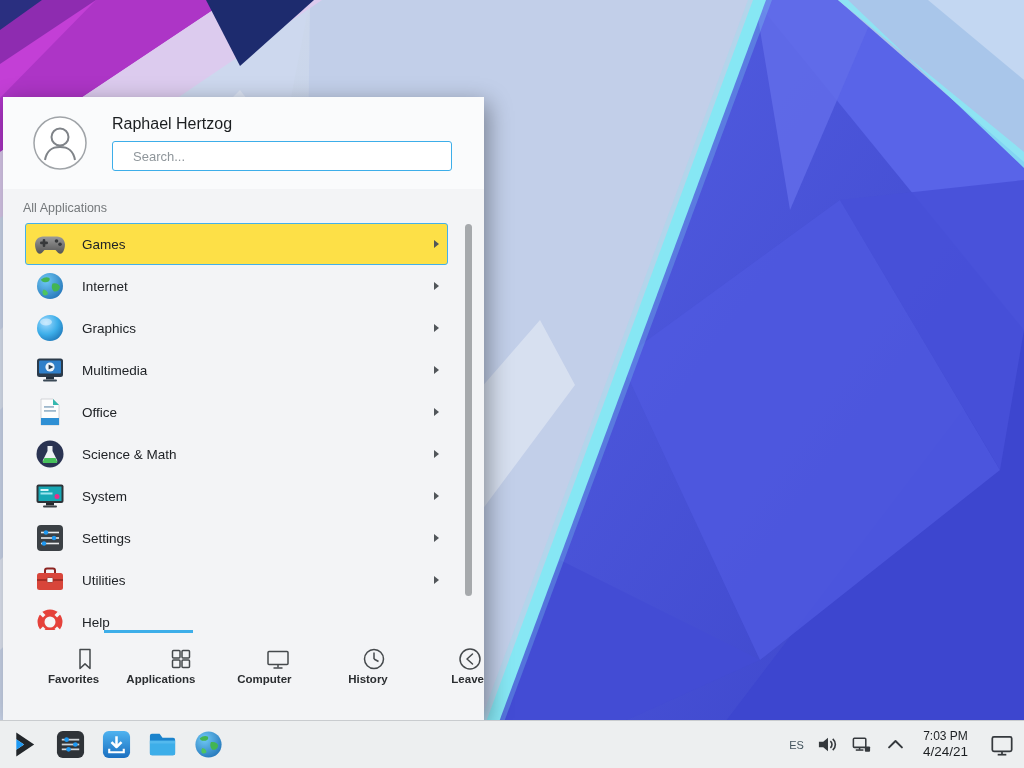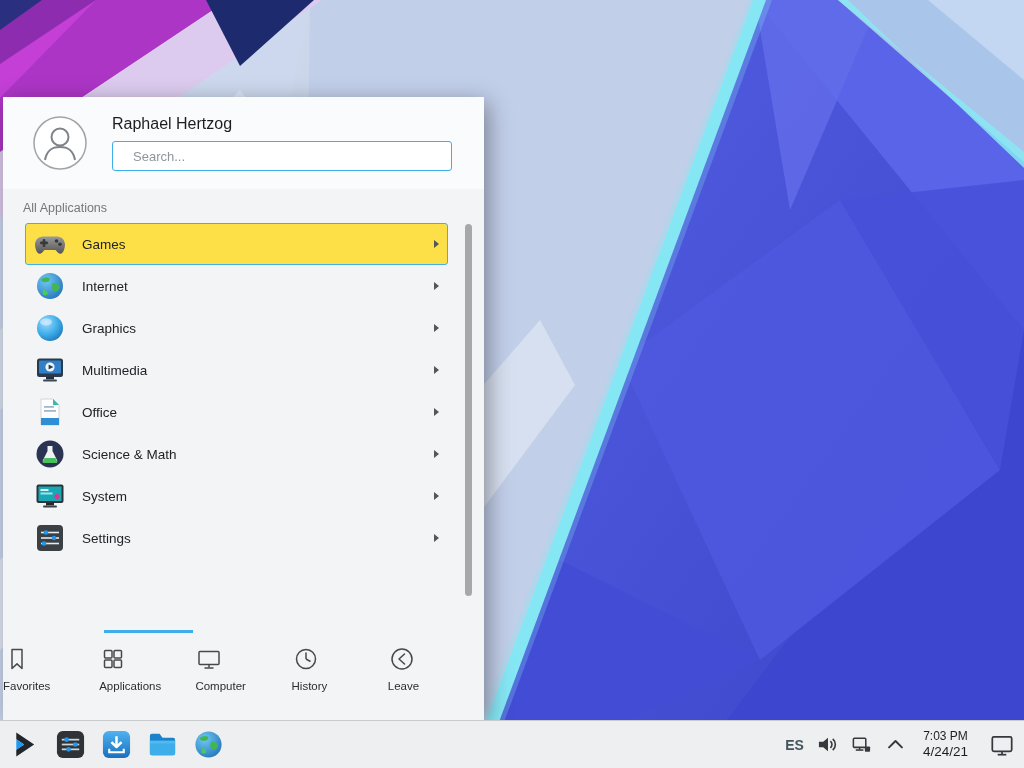--- a/index.html
+++ b/index.html
@@ -43,37 +43,37 @@
     margin-left:auto; width:0; height:0;
     border-left:5px solid #51565a; border-top:4.5px solid transparent; border-bottom:4.5px solid transparent;
   }
   .scrollbar {
     position:absolute; top:6px; right:12px; width:7px; height:372px;
     border-radius:3.5px; background:#a6a9ac;
   }
 
   .footer-tabs { flex:none; height:90px; position:relative; display:flex; background:#f3f4f6; }
   .tab-indicator { position:absolute; top:0; left:101px; width:89px; height:3px; background:#3daee9; }
-  .tab { width:20%; display:flex; flex-direction:column; align-items:flex-start; padding-top:15px; gap:7px; }
+  .tab { width:20%; display:flex; flex-direction:column; align-items:flex-end; padding-top:15px; gap:0;font-weight:bold; }
   .tab-icon { width:28px; height:28px; }
   .tab-icon svg { width:28px; height:28px; display:block; }
   .tab-label { font-size:11.5px; color:#2b2e31; }
 
   
   .taskbar {
     position:absolute; left:0; bottom:0; width:1024px; height:48px;
     background:#edeff0; border-top:1px solid #c9cccf;
     display:flex; align-items:center; padding:0 8px;
   }
   .tb-icons { display:flex; align-items:center; gap:13px; }
   .tb-icon { width:33px; height:33px; display:flex; align-items:center; justify-content:center; }
   .tb-icon svg { width:31px; height:31px; display:block; }
   .tb-icon.kickoff svg { width:29px; height:29px; }
   .tray { margin-left:auto; display:flex; align-items:center; gap:13px; }
-  .kb-layout { font-size:14px; font-weight:700; color:#43545e; }
+  .kb-layout { font-size:11px; font-weight:400; color:#43545e; }
   .tray-icon { width:21px; height:21px; display:flex; align-items:center; justify-content:center; }
   .tray-icon svg { width:21px; height:21px; display:block; }
   .clock { text-align:center; line-height:1.14; margin:0 4px; color:#1c1f22; }
   .clock .time { font-size:12px; }
   .clock .date { font-size:13.5px; }
   .show-desktop { width:28px; height:40px; display:flex; align-items:center; justify-content:center; margin-left:3px; }
 </style>
 </head>
 <body>
 
@@ -261,21 +261,48 @@
             </g>
             <circle cx="12" cy="10.5" r="2.2" fill="#1d99f3"></circle>
             <circle cx="20" cy="16" r="2.2" fill="#1d99f3"></circle>
             <circle cx="10" cy="21.5" r="2.2" fill="#1d99f3"></circle>
           </svg>
         </span>
         <span class="cat-label">Settings</span>
         <span class="cat-arrow"></span>
       </div>
 
-
+      <div class="cat-item">
+        <span class="cat-icon">
+          <svg viewBox="0 0 32 32">
+            <path d="M11,9 v-2.5 a2,2 0 0 1 2,-2 h6 a2,2 0 0 1 2,2 V9" fill="none" stroke="#8c2320" stroke-width="2"></path>
+            <rect x="3" y="9" width="26" height="17" rx="2.5" fill="#d8453a"></rect>
+            <rect x="3" y="15" width="26" height="2" fill="#a52e26"></rect>
+            <rect x="13" y="13.5" width="6" height="5" rx="1" fill="#f3f4f5" stroke="#a52e26" stroke-width="0.8"></rect>
+          </svg>
+        </span>
+        <span class="cat-label">Utilities</span>
+        <span class="cat-arrow"></span>
+      </div>
+
+      <div class="cat-item">
+        <span class="cat-icon">
+          <svg viewBox="0 0 32 32">
+            <circle cx="16" cy="16" r="12.5" fill="#e5423b"></circle>
+            <g fill="#f5f6f7">
+              <rect x="14.2" y="3.2" width="3.6" height="4.6" transform="rotate(45 16 16)"></rect>
+              <rect x="14.2" y="3.2" width="3.6" height="4.6" transform="rotate(135 16 16)"></rect>
+              <rect x="14.2" y="3.2" width="3.6" height="4.6" transform="rotate(225 16 16)"></rect>
+              <rect x="14.2" y="3.2" width="3.6" height="4.6" transform="rotate(315 16 16)"></rect>
+            </g>
+            <circle cx="16" cy="16" r="5.5" fill="#f5f6f7"></circle>
+          </svg>
+        </span>
+        <span class="cat-label">Help</span>
+      </div>
 
       <div class="scrollbar"></div>
     </div>
 
     <div class="footer-tabs">
       <div class="tab-indicator"></div>
 
       <div class="tab">
         <span class="tab-icon">
           <svg viewBox="0 0 28 28" fill="none" stroke="#45494c" stroke-width="1.5">

